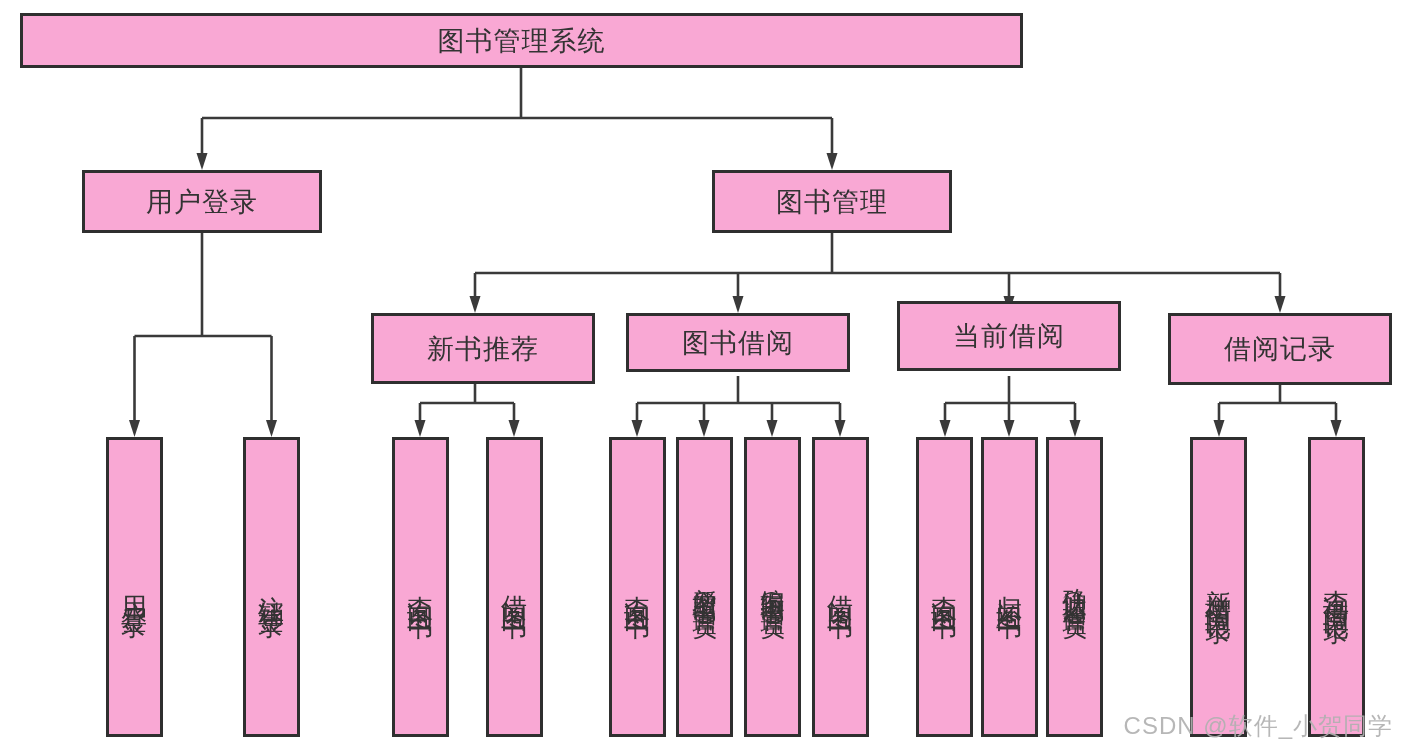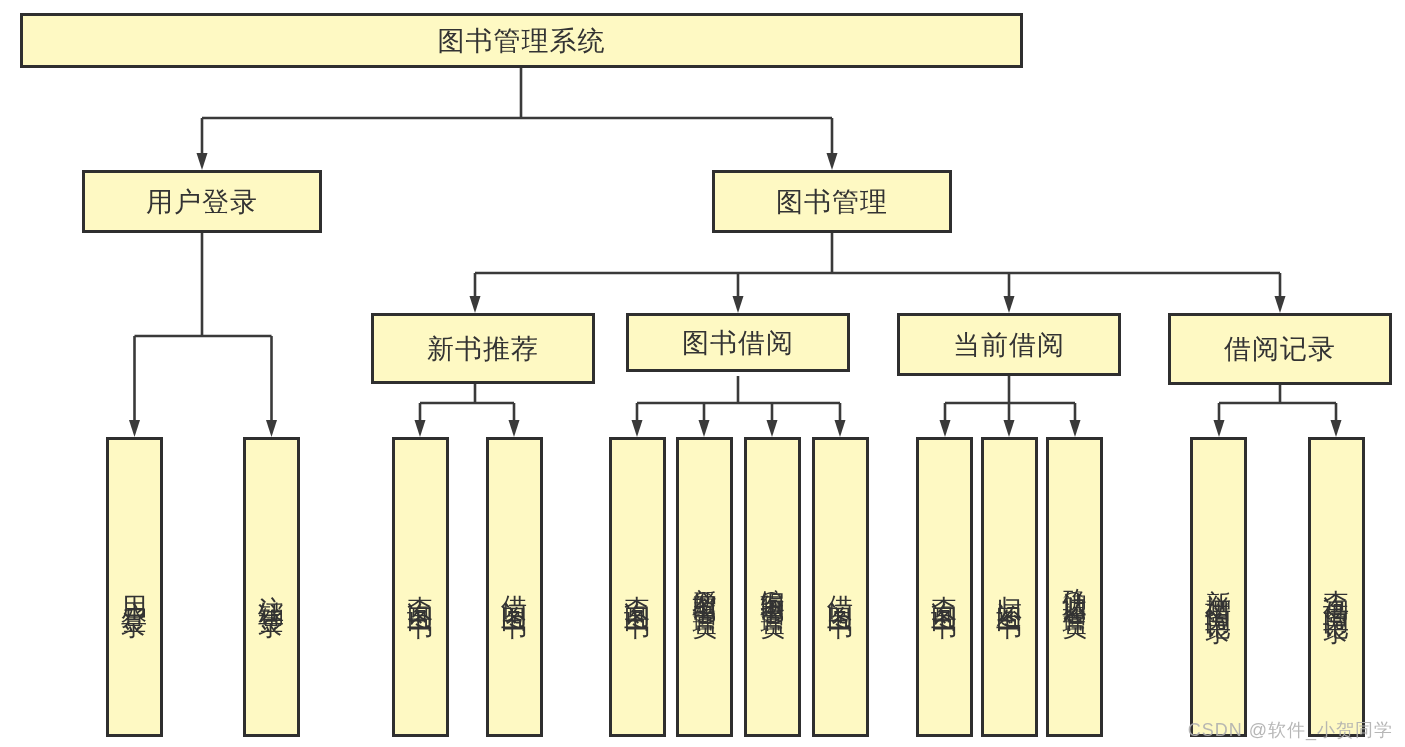--- a/index.html
+++ b/index.html
@@ -5,34 +5,34 @@
   html,body{margin:0;padding:0;}
   body{
     width:1405px;height:747px;position:relative;overflow:hidden;
     background:var(--background,#ffffff);
     font-family:"Liberation Sans","DejaVu Sans",sans-serif;
   }
   #connectors{position:absolute;left:0;top:0;width:1405px;height:747px;}
   .box{
     position:absolute;box-sizing:border-box;
     border:3px solid var(--border,#2f2f2f);
-    background:#fef9c3;
+    background:#f9a8d4;
     display:flex;align-items:center;justify-content:center;
     color:var(--text,#333333);
   }
   .h{font-size:27px;letter-spacing:1px;}
   .vtext{
     writing-mode:vertical-rl;
     font-size:26px;line-height:1;letter-spacing:6px;
     color:var(--text,#333333);
     white-space:nowrap;
   }
   .watermark{
     position:absolute;right:12px;bottom:5px;
-    font-size:18px;color:var(--watermark,#b0b0b0);
+    font-size:24px;color:var(--watermark,#b0b0b0);
     opacity:.9;letter-spacing:1px;z-index:5;
   }
 </style>
 </head>
 <body>
 
 <svg id="connectors" viewBox="0 0 1405 747" xmlns="http://www.w3.org/2000/svg">
   <g stroke="#3a3a3a" stroke-width="2.6" fill="none">
 
     <path d="M521,68 V118"></path>
@@ -108,21 +108,21 @@
 <div class="box h" style="left:712px;top:170px;width:240px;height:63px">
   <span>图书管理</span>
 </div>
 
 <div class="box h" style="left:371px;top:313px;width:224px;height:71px">
   <span>新书推荐</span>
 </div>
 <div class="box h" style="left:626px;top:313px;width:224px;height:59px">
   <span>图书借阅</span>
 </div>
-<div class="box h" style="left:897px;top:313px;width:224px;height:63px">
+<div class="box h" style="left:897px;top:301px;width:224px;height:70px">
   <span>当前借阅</span>
 </div>
 <div class="box h" style="left:1168px;top:313px;width:224px;height:72px">
   <span>借阅记录</span>
 </div>
 
 <div class="box" style="left:106px;top:437px;width:57px;height:300px">
   <span class="vtext">用户登录</span>
 </div>
 <div class="box" style="left:243px;top:437px;width:57px;height:300px">

